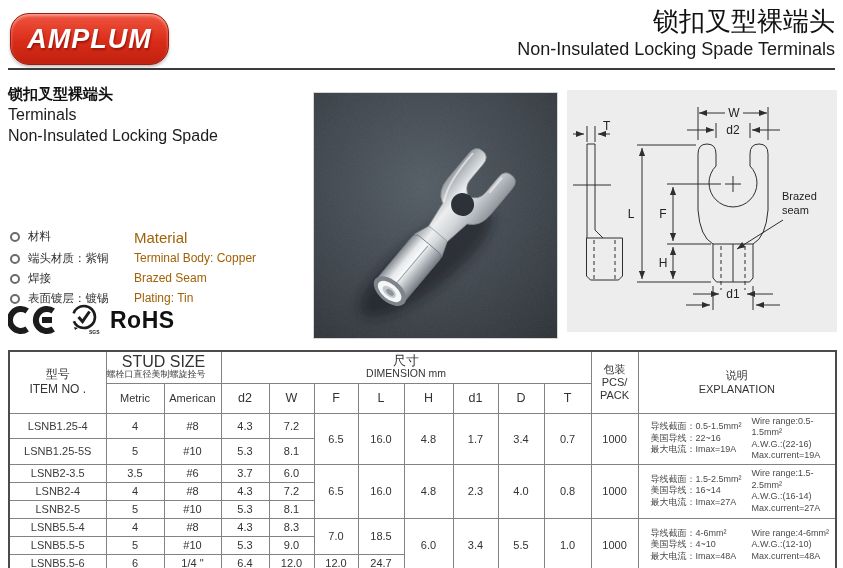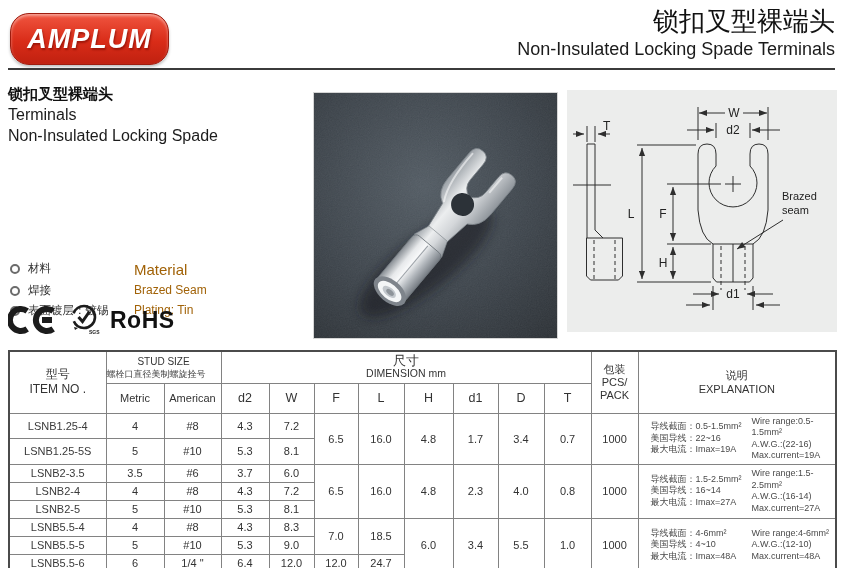--- a/index.html
+++ b/index.html
@@ -16,21 +16,21 @@
         text-shadow:1px 2px 2px rgba(120,10,0,.6);}
   .header-titles{right:8px;top:5px;text-align:right;}
   .h-zh{font-size:26px;color:#111;line-height:32px;}
   .h-en{font-size:18px;color:#1a1a1a;line-height:24px;}
   .rule{left:8px;top:68px;width:827px;height:2px;background:#3b3b3b;}
 
   
   .intro{left:8px;top:85px;width:300px;}
   .intro-zh{font-size:15px;font-weight:bold;color:#111;}
   .intro-en{font-size:16px;line-height:21px;color:#1c1c1c;}
-  .materials{left:8px;top:229px;width:300px;margin-top:32px;}
+  .materials{left:8px;top:229px;width:300px;}
   .mat-row{display:flex;align-items:flex-start;margin-bottom:5px;}
   .bullet{width:6px;height:6px;border:2px solid #6b6b6b;border-radius:50%;margin:3px 8px 0 2px;flex:none;}
   .mat-zh{width:106px;font-size:11.5px;color:#333;flex:none;}
   .mat-en{font-size:12px;color:#a16207;}
   .mat-row.first .mat-en{font-size:15px;}
   .certs{left:8px;top:303px;display:flex;align-items:center;gap:10px;}
   .rohs{font-size:23px;font-weight:bold;color:#111;letter-spacing:.5px;}
 
   
   .photo{left:313px;top:92px;width:243px;height:245px;border:1px solid #d6d6d6;background:#343a41;}
@@ -39,21 +39,21 @@
   .diagram{left:567px;top:90px;width:270px;height:242px;background:#ecedec;}
   .diagram text{font-family:"Liberation Sans","DejaVu Sans",sans-serif;font-size:12px;fill:#222;}
   .diagram .small{font-size:11px;}
 
   
   table.spec{position:absolute;left:8px;top:350px;width:827px;border-collapse:collapse;
              table-layout:fixed;font-size:11px;color:#333;border:2px solid #4b4b4b;}
   table.spec td{border:1px solid #828282;padding:0;text-align:center;vertical-align:middle;background:#fff;}
   tr.hrow1{height:32px;} tr.hrow2{height:30px;} tr.brow{height:18px;}
   .th-item div{line-height:15px;font-size:12px;}
-  .stud-en{font-size:10px;line-height:13px;}
+  .stud-en{font-size:16px;line-height:13px;}
   .stud-zh{font-size:9px;line-height:12px;display:flex;justify-content:flex-start;color:#444;}
   .th-dim div{font-size:10.5px;line-height:13px;}
   .th-dim div:first-child{font-size:13px;}
   .th-pack div{font-size:11px;line-height:13px;}
   .th-expl div{font-size:11px;line-height:14px;}
   td.dimhead{font-size:12.5px;}
   td.item{background:#e9e9e9;text-align:left;padding-left:6px;font-size:11px;color:#3a3a3a;}
   td.num{font-size:11px;}
   td.expl{padding:0;}
   .expl-wrap{display:flex;align-items:center;gap:6px;padding:2px 2px 2px 12px;text-align:left;
@@ -78,20 +78,25 @@
   <div class="intro-zh">锁扣叉型裸端头</div>
   <div class="intro-en">Terminals</div>
   <div class="intro-en">Non-Insulated Locking Spade</div>
 </div>
 
 <div class="abs materials">
   <div class="mat-row first">
     <span class="bullet"></span>
     <span class="mat-zh">材料</span>
     <span class="mat-en">Material</span>
+  </div>
+  <div class="mat-row">
+    <span class="bullet"></span>
+    <span class="mat-zh">端头材质：紫铜</span>
+    <span class="mat-en">Terminal Body: Copper</span>
   </div>
   <div class="mat-row">
     <span class="bullet"></span>
     <span class="mat-zh">焊接</span>
     <span class="mat-en">Brazed Seam</span>
   </div>
   <div class="mat-row">
     <span class="bullet"></span>
     <span class="mat-zh">表面镀层：镀锡</span>
     <span class="mat-en">Plating: Tin</span>

